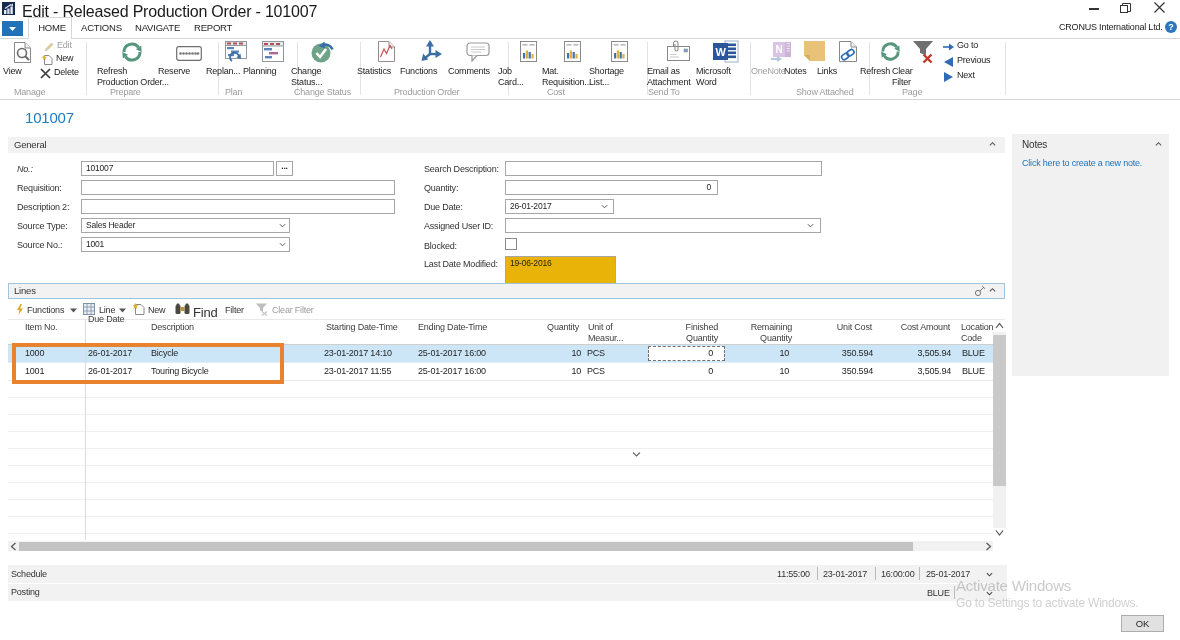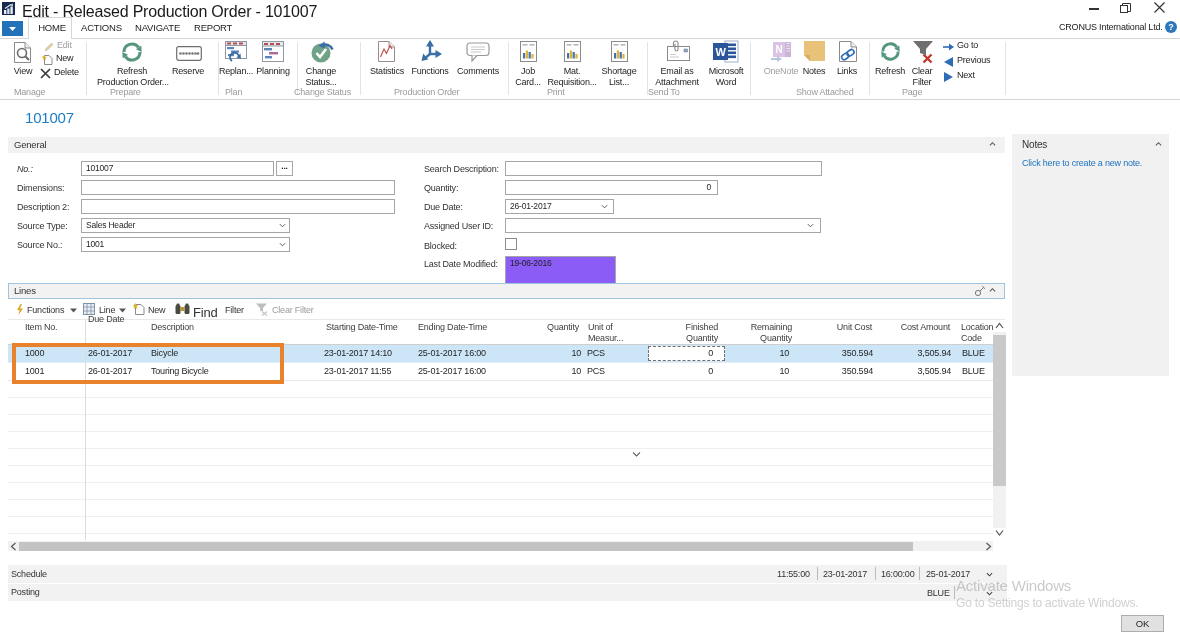--- a/index.html
+++ b/index.html
@@ -4,21 +4,21 @@
 <style>
 * { margin:0; padding:0; box-sizing:border-box; }
 html,body { width:1180px; height:640px; overflow:hidden; }
 body { font-family:"Liberation Sans", sans-serif; background:#fff; position:relative; color:#1f1f1f; letter-spacing:-0.2px; }
 .abs { position:absolute; }
 .lbl { position:absolute; font-size:9px; color:#333; white-space:nowrap; }
 .inp { position:absolute; background:#fff; border:1px solid #a6a6a6; font-size:8.5px; color:#1f1f1f; line-height:13px; padding-left:4px; white-space:nowrap; }
 .bar { position:absolute; left:8px; width:997px; height:16px; background:#f2f2f2; font-size:9.5px; color:#333; line-height:16px; }
 .sep { position:absolute; top:42px; height:53px; width:1px; background:#e3e3e3; }
 .glabel { position:absolute; top:87px; font-size:9px; color:#9a9a9a; white-space:nowrap; }
-.blabel { position:absolute; font-size:9px; color:#1e1e1e; text-align:center; white-space:nowrap; line-height:11px; }
+.blabel { position:absolute; font-size:9px; color:#1e1e1e; white-space:nowrap; line-height:11px; }
 .slabel { position:absolute; font-size:9px; color:#1e1e1e; white-space:nowrap; }
 .gray { color:#a0a0a0 !important; }
 .hdrcell { position:absolute; font-size:9px; color:#404040; line-height:11px; white-space:nowrap; }
 .cell { position:absolute; font-size:9px; color:#1f1f1f; line-height:17px; white-space:nowrap; }
 .chev { position:absolute; width:7px; height:7px; }
 </style>
 </head>
 <body>
 
 <div class="abs" style="left:0;top:0;width:1180px;height:17px;background:#fff;"></div>
@@ -68,21 +68,21 @@
 <div class="sep" style="left:647px;"></div>
 <div class="sep" style="left:750px;"></div>
 <div class="sep" style="left:869px;"></div>
 <div class="sep" style="left:1005px;"></div>
 
 <div class="glabel" style="left:14px;width:60px;">Manage</div>
 <div class="glabel" style="left:110px;width:80px;">Prepare</div>
 <div class="glabel" style="left:225px;width:60px;">Plan</div>
 <div class="glabel" style="left:294px;width:70px;">Change Status</div>
 <div class="glabel" style="left:394px;width:80px;">Production Order</div>
-<div class="glabel" style="left:547px;width:60px;">Print</div>
+<div class="glabel" style="left:547px;width:60px;">Cost</div>
 <div class="glabel" style="left:648px;width:60px;">Send To</div>
 <div class="glabel" style="left:796px;width:70px;">Show Attached</div>
 <div class="glabel" style="left:902px;width:60px;">Page</div>
 
 <svg class="abs" style="left:13px;top:41px;" width="21" height="23" viewBox="0 0 21 23">
   <path d="M1.5 1.5 H12 L17.5 7 V21.5 H1.5 Z" fill="#fff" stroke="#8a8a8a"></path>
   <path d="M12 1.5 V7 H17.5" fill="#eee" stroke="#8a8a8a"></path>
   <circle cx="9" cy="12" r="4.5" fill="none" stroke="#6b6b6b" stroke-width="1.6"></circle>
   <path d="M12.2 15.2 L16 19" stroke="#6b6b6b" stroke-width="2"></path>
 </svg>
@@ -278,21 +278,21 @@
 <div class="abs" style="left:25px;top:109px;font-size:15px;color:#1c7cc5;">101007</div>
 
 <div class="bar" style="top:137px;"><span style="padding-left:6px;">General</span></div>
 <svg class="chev" style="left:989px;top:141px;" viewBox="0 0 8 8">
     <path d="M1 5 L4 2 L7 5" fill="none" stroke="#555" stroke-width="1.2"></path>
   </svg>
 
 <div class="lbl" style="left:17px;top:164px;font-style:italic;">No.:</div>
 <div class="inp" style="left:81px;top:161px;width:193px;height:15px;">101007</div>
 <div class="inp" style="left:276px;top:161px;width:17px;height:15px;text-align:center;padding:0;line-height:8px;font-weight:bold;">...</div>
-<div class="lbl" style="left:17px;top:183px;">Dimensions:</div>
+<div class="lbl" style="left:17px;top:183px;">Requisition:</div>
 <div class="inp" style="left:81px;top:180px;width:314px;height:15px;"></div>
 <div class="lbl" style="left:17px;top:202px;">Description 2:</div>
 <div class="inp" style="left:81px;top:199px;width:314px;height:15px;"></div>
 <div class="lbl" style="left:17px;top:221px;">Source Type:</div>
 <div class="inp" style="left:81px;top:218px;width:209px;height:15px;">Sales Header</div>
 <svg class="chev" style="left:279px;top:222px;" viewBox="0 0 8 8">
     <path d="M1 2.5 L4 5.5 L7 2.5" fill="none" stroke="#555" stroke-width="1.1"></path>
   </svg>
 <div class="lbl" style="left:17px;top:240px;">Source No.:</div>
 <div class="inp" style="left:81px;top:237px;width:209px;height:15px;">1001</div>
@@ -310,21 +310,21 @@
     <path d="M1 2.5 L4 5.5 L7 2.5" fill="none" stroke="#555" stroke-width="1.1"></path>
   </svg>
 <div class="lbl" style="left:424px;top:221px;">Assigned User ID:</div>
 <div class="inp" style="left:505px;top:218px;width:316px;height:15px;"></div>
 <svg class="chev" style="left:807px;top:222px;" viewBox="0 0 8 8">
     <path d="M1 2.5 L4 5.5 L7 2.5" fill="none" stroke="#555" stroke-width="1.1"></path>
   </svg>
 <div class="lbl" style="left:424px;top:241px;">Blocked:</div>
 <div class="abs" style="left:505px;top:238px;width:12px;height:12px;background:#fff;border:1px solid #8a8a8a;"></div>
 <div class="lbl" style="left:424px;top:259px;">Last Date Modified:</div>
-<div class="inp" style="left:505px;top:256px;width:111px;height:29px;background:#8b5cf6;">19-06-2016</div>
+<div class="inp" style="left:505px;top:256px;width:111px;height:29px;background:#eab308;">19-06-2016</div>
 
 <div class="bar" style="top:283px;border:1px solid #9fc4e0;line-height:14px;"><span style="padding-left:5px;">Lines</span></div>
 <svg class="abs" style="left:974px;top:285px;" width="12" height="12" viewBox="0 0 12 12">
   <circle cx="4" cy="8" r="2.6" fill="none" stroke="#777" stroke-width="1"></circle>
   <path d="M6 6 L10 2 M8.2 1 L11 3.8" stroke="#777" stroke-width="1"></path>
 </svg>
 <svg class="chev" style="left:989px;top:287px;" viewBox="0 0 8 8">
     <path d="M1 5 L4 2 L7 5" fill="none" stroke="#555" stroke-width="1.2"></path>
   </svg>
 

